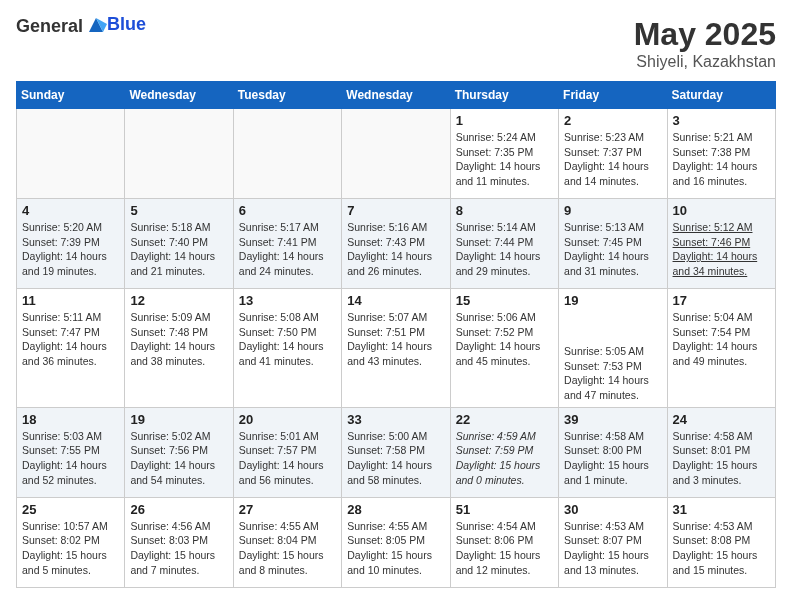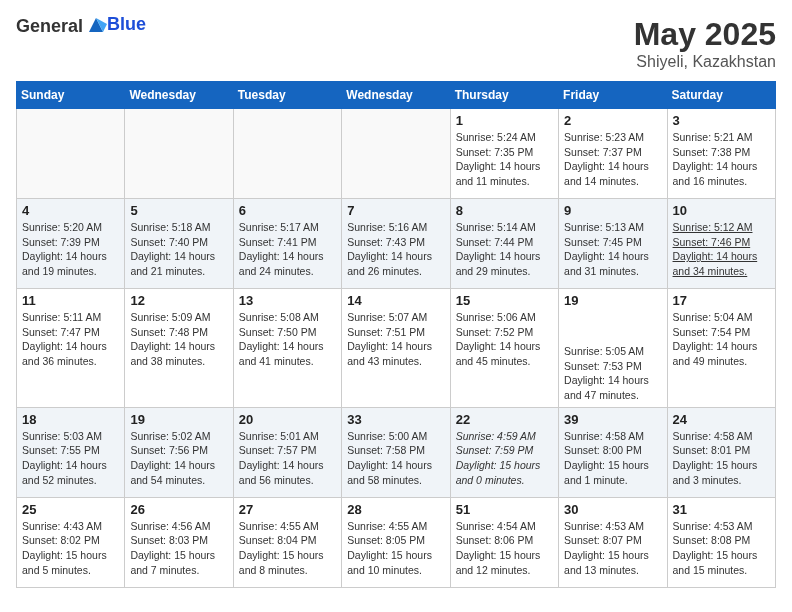--- a/index.html
+++ b/index.html
@@ -298,21 +298,21 @@
           <div class="day-number">24</div>
           <div class="day-info" style="white-space: pre-line;">Sunrise: 4:58 AM
 Sunset: 8:01 PM
 Daylight: 15 hours
 and 3 minutes.</div>
         </td>
       </tr>
       <tr>
         <td>
           <div class="day-number">25</div>
-          <div class="day-info" style="white-space: pre-line;">Sunrise: 4:43 AM
+          <div class="day-info" style="white-space: pre-line;">Sunrise: 10:57 AM
 Sunset: 8:02 PM
 Daylight: 15 hours
 and 5 minutes.</div>
         </td>
         <td>
           <div class="day-number">26</div>
           <div class="day-info" style="white-space: pre-line;">Sunrise: 4:56 AM
 Sunset: 8:03 PM
 Daylight: 15 hours
 and 7 minutes.</div>

